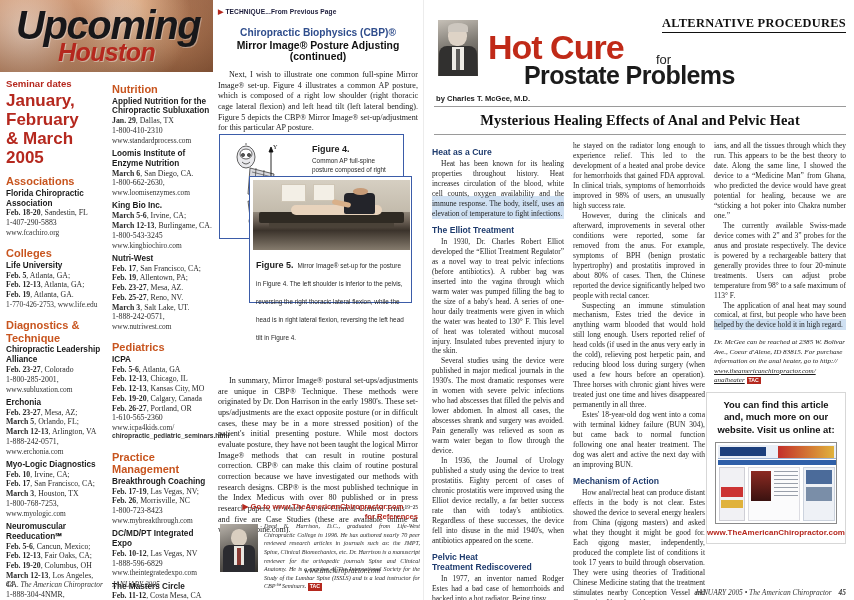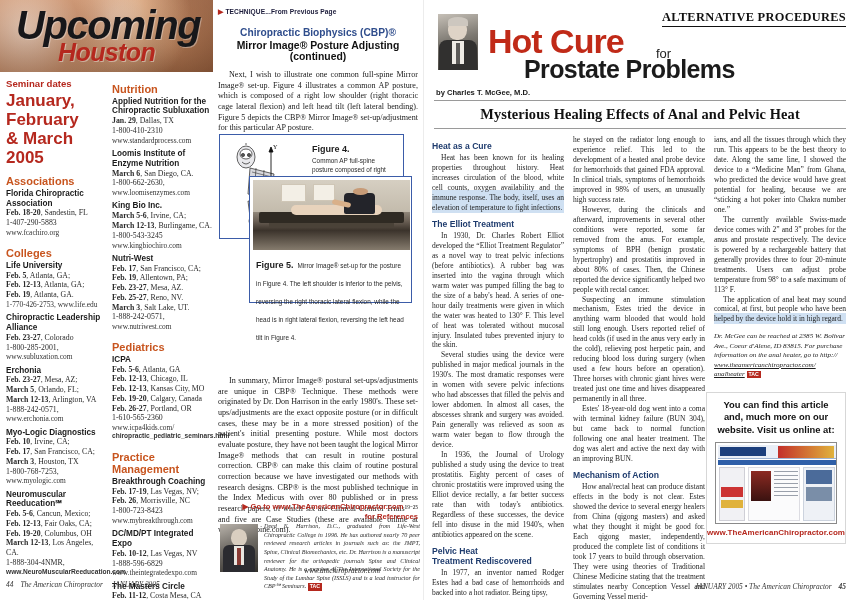--- a/index.html
+++ b/index.html
@@ -6,21 +6,21 @@
   html, body {
     width: 854px; height: 600px;
     background: #ffffff;
     font-family: "Liberation Serif", serif;
     overflow: hidden;
   }
   .spread { position: relative; width: 854px; height: 600px; background:#fff; }
 
   
   .page-left { position:absolute; left:0; top:0; width:388px; height:600px; }
-  .page-right { position:absolute; left:424px; top:2px; width:430px; height:464px; }
+  .page-right { position:absolute; left:424px; top:8px; width:430px; height:464px; }
 
   
   .seminar-photo {
     position:absolute; left:0; top:0; width:213px; height:72px;
     background:
       radial-gradient(circle at 12% 40%, #e8c9b4 0%, #c98f6a 28%, transparent 60%),
       radial-gradient(circle at 52% 25%, #f0d8c4 0%, #d8a47c 30%, transparent 65%),
       radial-gradient(circle at 80% 60%, #b87a52 0%, #8d5636 40%, transparent 75%),
       linear-gradient(115deg, #6b3f28 0%, #a9693f 35%, #d8a272 60%, #8a5232 100%);
     overflow:hidden;
@@ -316,20 +316,21 @@
           <div class="sem-line">1-407-290-5883</div>
           <div class="sem-url">www.fcachiro.org</div>
           <div style="height: 3px;"></div>
           <div class="sem-cat">Colleges</div>
           <div class="sem-org">Life University</div>
           <div class="sem-line"><b>Feb. 5</b>, Atlanta, GA;</div>
           <div class="sem-line"><b>Feb. 12-13</b>, Atlanta, GA;</div>
           <div class="sem-line"><b>Feb. 19</b>, Atlanta, GA.</div>
           <div class="sem-url">1-770-426-2753, www.life.edu</div>
           <div style="height: 3px;"></div>
+          <div class="sem-cat">Diagnostics &amp; Technique</div>
           <div class="sem-org">Chiropractic Leadership Alliance</div>
           <div class="sem-line"><b>Feb. 23-27</b>, Colorado</div>
           <div class="sem-line">1-800-285-2001,</div>
           <div class="sem-url">www.subluxation.com</div>
           <div style="height: 3px;"></div>
           <div class="sem-org">Erchonia</div>
           <div class="sem-line"><b>Feb. 23-27</b>, Mesa, AZ;</div>
           <div class="sem-line"><b>March 5</b>, Orlando, FL;</div>
           <div class="sem-line"><b>March 12-13</b>, Arlington, VA</div>
           <div class="sem-line">1-888-242-0571,</div>

